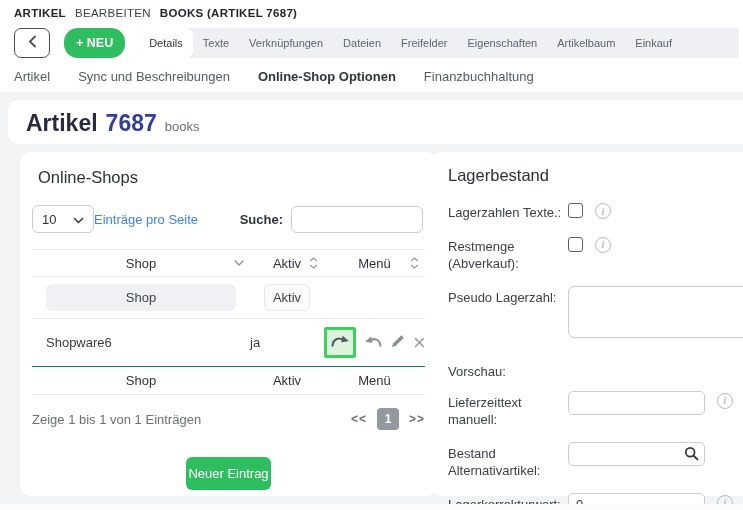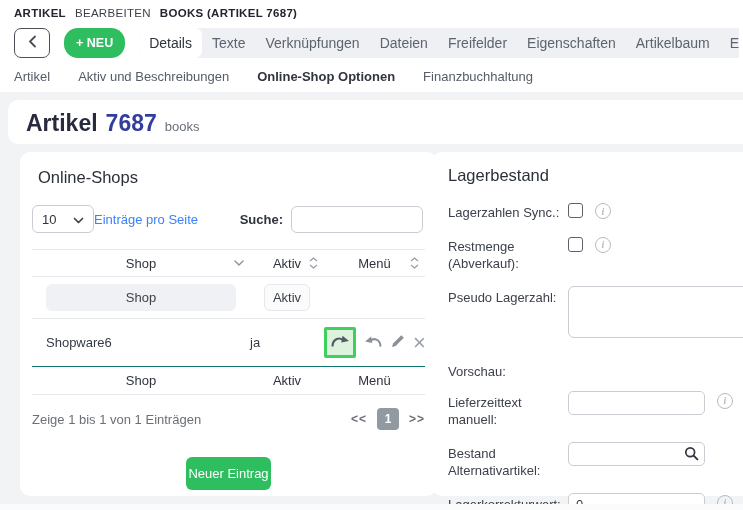--- a/index.html
+++ b/index.html
@@ -14,21 +14,21 @@
   .crumb-bold { font-weight:bold; }
   .crumb-normal { font-weight:normal; color:#3a3f4a; }
 
   .toolbar { position:absolute; left:14px; top:28px; height:30px; display:flex; align-items:stretch; }
   .back-btn { width:36px; height:30px; border:1.5px solid #4a4f57; border-radius:7px; background:#fff;
               display:flex; align-items:center; justify-content:center; cursor:pointer; }
   .new-btn { margin-left:14px; height:30px; padding:0 12px; background:#2ebd5f; border:none; border-radius:14px;
              color:#fff; font-weight:bold; font-size:12.5px; display:flex; align-items:center; cursor:pointer; }
   .tabstrip { margin-left:14px; background:#eef0f3; border-radius:7px 0 0 7px; display:flex;
               align-items:stretch; height:30px; width:600px; overflow:hidden; }
-  .tab { padding:0 10px; display:flex; align-items:center; font-size:14px; color:#5d6470;
+  .tab { padding:0 10px; display:flex; align-items:center; font-size:11px; color:#5d6470;
          white-space:nowrap; cursor:pointer; }
   .tab.active { background:#fff; border-radius:7px; color:#2f333c; }
 
   .subnav { position:absolute; left:14px; top:62px; height:28px; display:flex; gap:28px; align-items:center; }
   .subnav-item { font-size:13px; color:#555c66; white-space:nowrap; cursor:pointer; }
   .subnav-item.active { font-weight:bold; color:#31353f; }
 
   
   .content-bg { position:absolute; left:0; top:92px; width:743px; height:412px; background:#f2f3f5; }
   .bottom-strip { position:absolute; left:0; top:504px; width:743px; height:6px; background:#fbfbfc; }
@@ -134,21 +134,21 @@
         <div class="tab">Freifelder</div>
         <div class="tab">Eigenschaften</div>
         <div class="tab">Artikelbaum</div>
         <div class="tab">Einkauf</div>
 
       </div>
     </div>
 
     <div class="subnav">
       <span class="subnav-item">Artikel</span>
-      <span class="subnav-item">Aktiv und Beschreibungen</span>
+      <span class="subnav-item">Sync und Beschreibungen</span>
       <span class="subnav-item active">Online-Shop Optionen</span>
       <span class="subnav-item">Finanzbuchhaltung</span>
     </div>
   </div>
 
   <div class="content-bg"></div>
 
   <div class="panel heading-panel">
     <div class="heading-line">
       <span class="heading-title">Artikel</span>
@@ -259,21 +259,21 @@
 
     <div class="new-entry-row">
       <button class="new-entry-btn">Neuer Eintrag</button>
     </div>
   </div>
 
   <div class="panel stock-panel">
     <div class="stock-title">Lagerbestand</div>
 
     <div class="field-row">
-      <div class="field-label">Lagerzahlen Sync.:</div>
+      <div class="field-label">Lagerzahlen Texte.:</div>
       <div class="field-ctrl">
         <div class="checkbox"></div>
         <div class="info-icon">i</div>
       </div>
     </div>
 
     <div class="field-row">
       <div class="field-label">Restmenge (Abverkauf):</div>
       <div class="field-ctrl">
         <div class="checkbox"></div>

